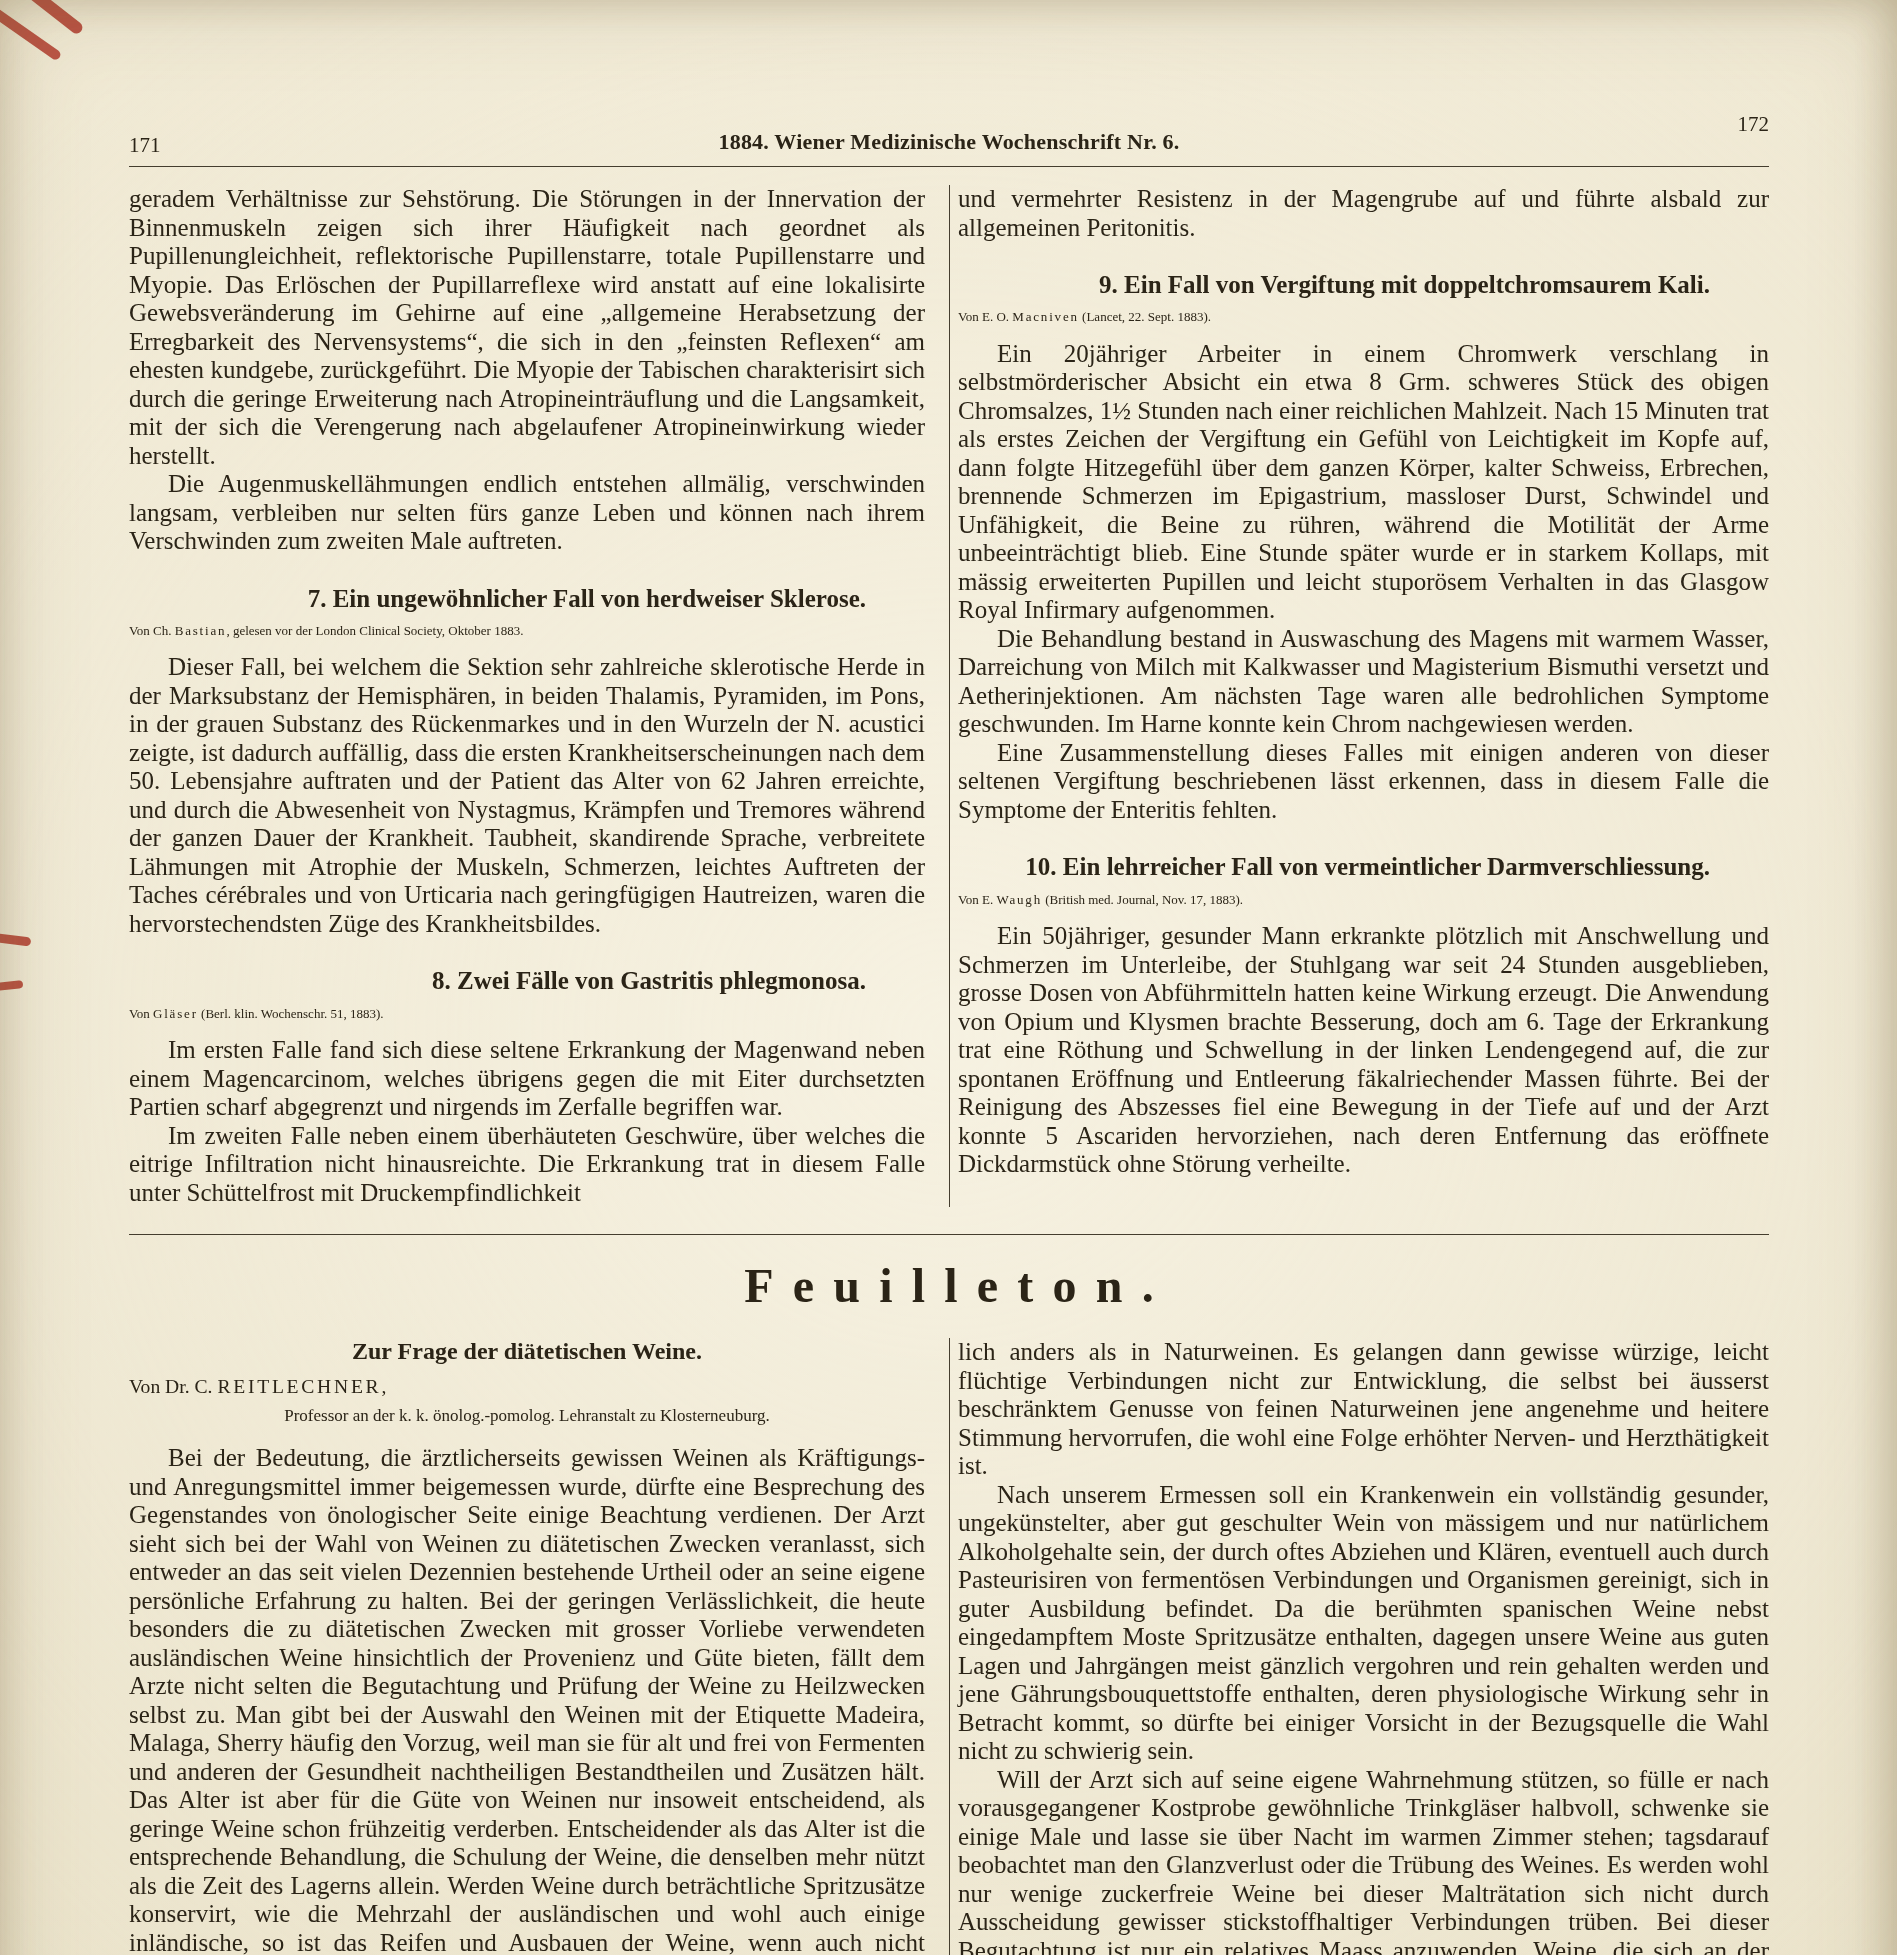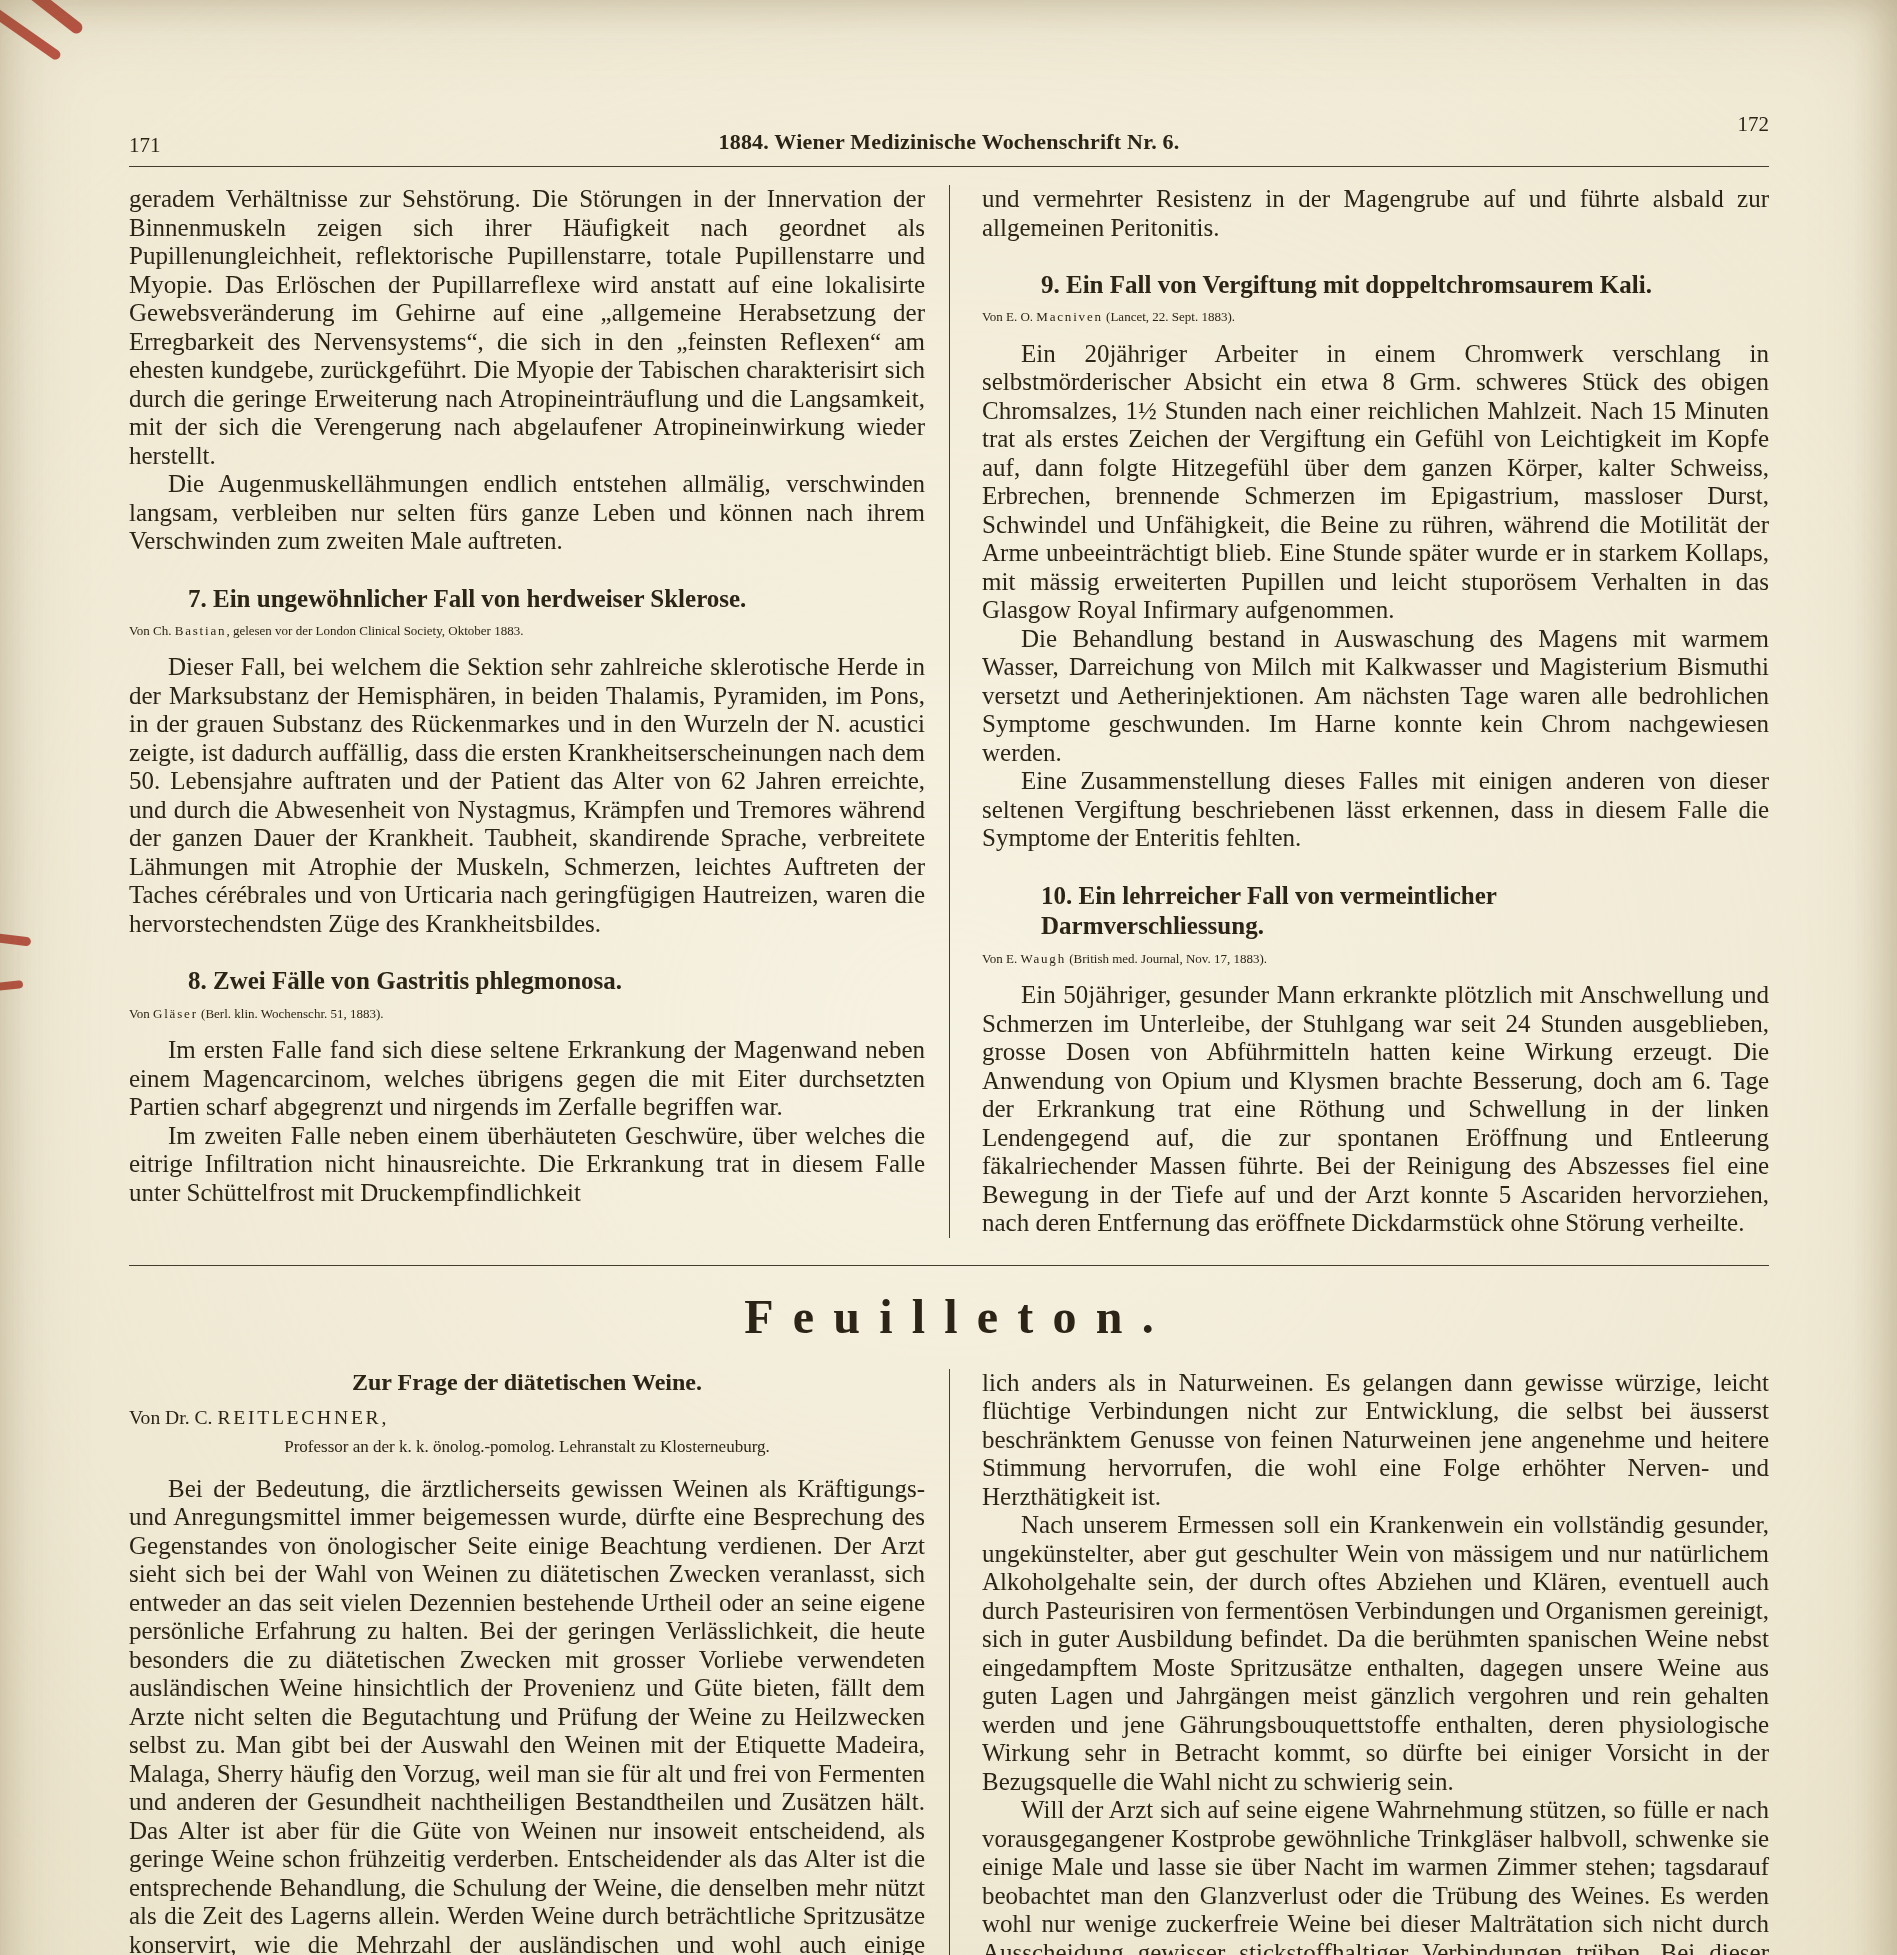--- a/index.html
+++ b/index.html
@@ -57,38 +57,38 @@
     text-align: center;
   }
 
   .rule { border: none; border-top: 1.6px solid #443d2e; margin: 0; }
   .header-rule  { margin: 11px 0 18px; }
   .section-rule { margin: 27px 0 0; }
 
   .columns { display: flex; align-items: stretch; }
   .col { width: 50%; box-sizing: border-box; }
   .col-left  { padding-right: 24px; }
-  .col-right { padding-left: 32px; border-left: 1.2px solid #453e2f; }
+  .col-right { padding-left: 8px; border-left: 1.2px solid #453e2f; }
 
   .body-p {
     margin: 0;
     font-size: 25px;
     line-height: 1.14;
     text-align: justify;
     hyphens: auto;
   }
   .indent { text-indent: 39px; }
 
   .section-title {
     margin: 28px 0 8.6px;
     padding: 0 59px;
     font-size: 25px;
     line-height: 1.22;
     font-weight: 700;
-    text-align: left;
+    text-align: right;
   }
   .byline {
     margin: 0 0 14px;
     font-size: 13px;
     line-height: 1.3;
     text-align: left;
   }
   .sperr { letter-spacing: 0.14em; }
 
   .feuilleton-heading {

